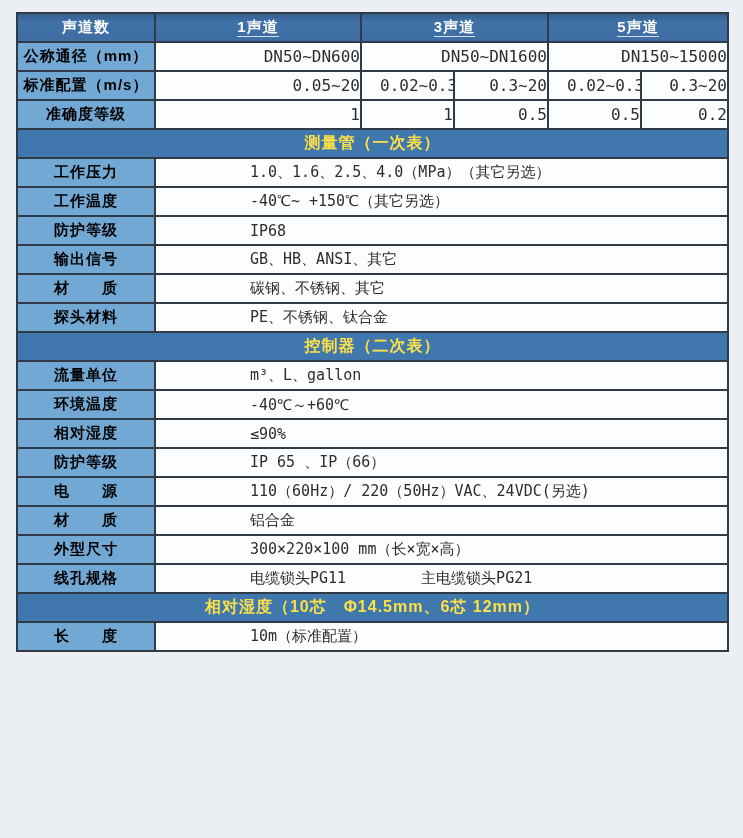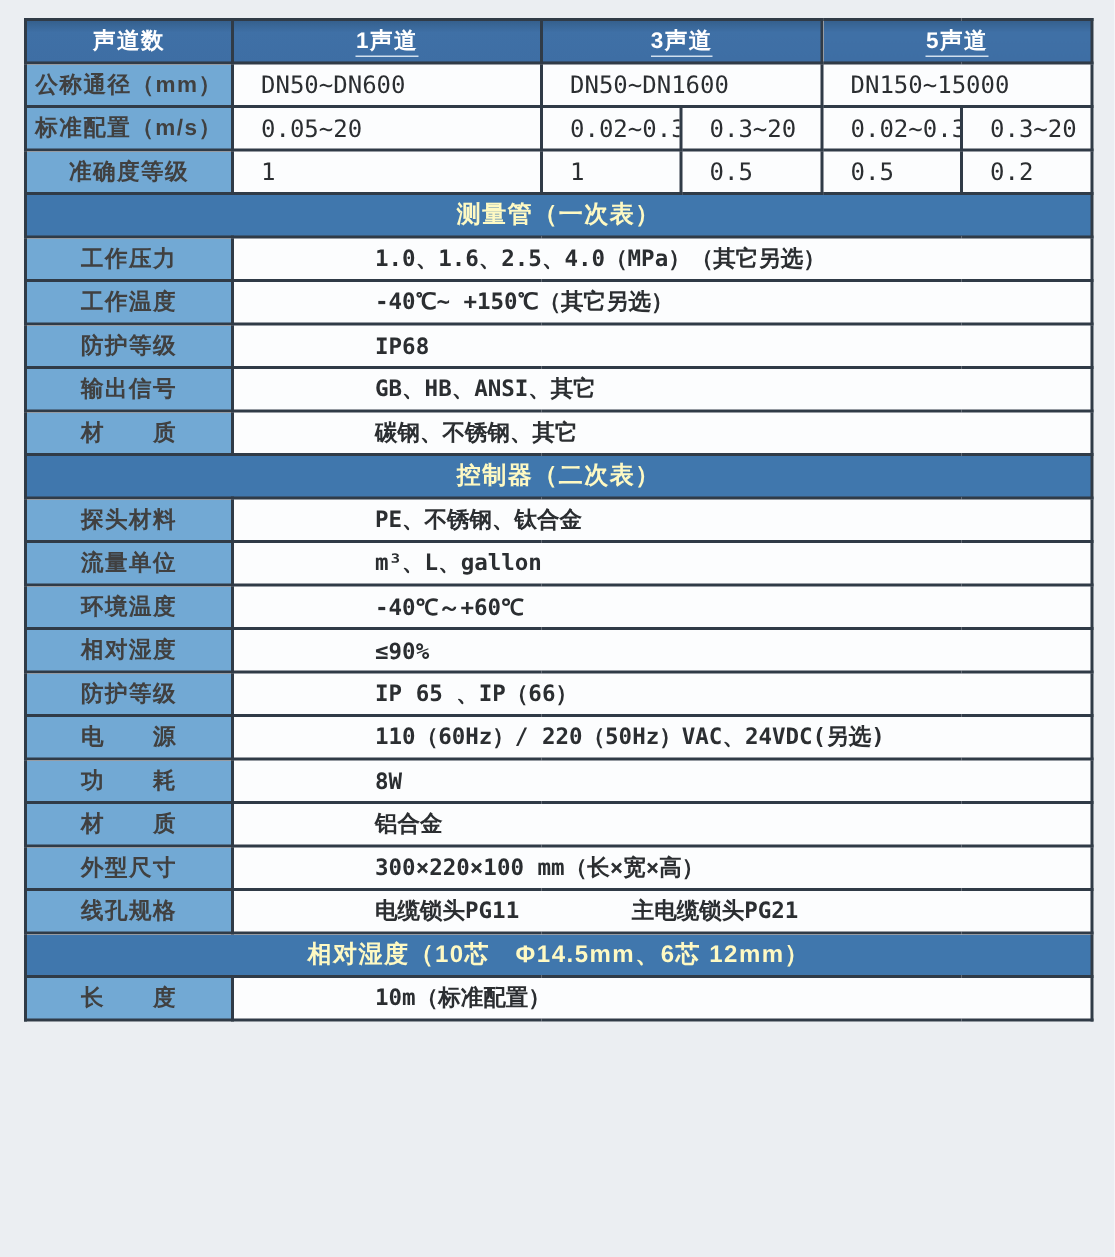--- a/index.html
+++ b/index.html
@@ -45,51 +45,51 @@
     font-size:15px;
     letter-spacing:1px;
   }
   td.tophead .u{
     border-bottom:1px solid rgba(235,243,250,.85);
     padding-bottom:1px;
   }
   
   td.label{
     background:var(--label-bg);
-    color:#404040;
+    color:#000000;
     text-align:center;
     font-weight:600;
     font-size:15px;
     letter-spacing:1px;
   }
   
   td.section{
     background:var(--section-bg);
-    color:#fef9c3;
+    color:#fde047;
     text-align:center;
     font-weight:600;
     font-size:16px;
     letter-spacing:1px;
   }
   
   td.val{
     background:var(--cell-bg);
-    text-align:left;
+    text-align:right;
     font-family:"DejaVu Sans Mono","Liberation Sans",sans-serif;
     font-size:16px;
     padding-left:18px;
   }
   
   td.wide{
     background:var(--cell-bg);
     text-align:left;
     padding-left:94px;
     font-family:"DejaVu Sans Mono","Liberation Sans",sans-serif;
     font-size:15px;
-    font-weight:700;
+    font-weight:400;
   }
 </style>
 </head>
 <body>
 
 <table class="spec">
   <colgroup>
     <col style="width:138px">
     <col style="width:206px">
     <col style="width:93px">
@@ -148,27 +148,27 @@
   </tr>
   <tr>
     <td class="label">输出信号</td>
     <td class="wide" colspan="5">GB、HB、ANSI、其它</td>
   </tr>
   <tr>
     <td class="label">材　　质</td>
     <td class="wide" colspan="5">碳钢、不锈钢、其它</td>
   </tr>
   <tr>
-    <td class="section" colspan="6">控制器（二次表）</td>
-  </tr>
-
-  <tr>
     <td class="label">探头材料</td>
     <td class="wide" colspan="5">PE、不锈钢、钛合金</td>
   </tr>
+
+  <tr>
+    <td class="section" colspan="6">控制器（二次表）</td>
+  </tr>
   <tr>
     <td class="label">流量单位</td>
     <td class="wide" colspan="5">m³、L、gallon</td>
   </tr>
   <tr>
     <td class="label">环境温度</td>
     <td class="wide" colspan="5">-40℃～+60℃</td>
   </tr>
   <tr>
     <td class="label">相对湿度</td>
@@ -176,24 +176,20 @@
   </tr>
   <tr>
     <td class="label">防护等级</td>
     <td class="wide" colspan="5">IP 65 、IP（66）</td>
   </tr>
   <tr>
     <td class="label">电　　源</td>
     <td class="wide" colspan="5">110（60Hz）/ 220（50Hz）VAC、24VDC(另选)</td>
   </tr>
   <tr>
-    <td class="label">功　　耗</td>
-    <td class="wide" colspan="5">8W</td>
-  </tr>
-  <tr>
     <td class="label">材　　质</td>
     <td class="wide" colspan="5">铝合金</td>
   </tr>
   <tr>
     <td class="label">外型尺寸</td>
     <td class="wide" colspan="5">300×220×100 mm（长×宽×高）</td>
   </tr>
   <tr>
     <td class="label">线孔规格</td>
     <td class="wide" colspan="5">电缆锁头PG11　　　　　主电缆锁头PG21</td>

